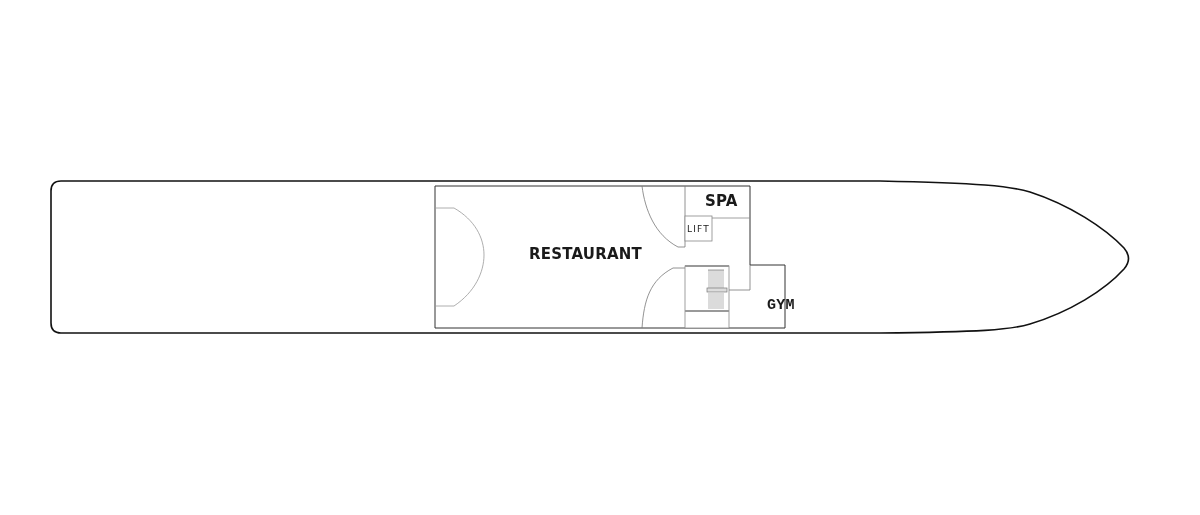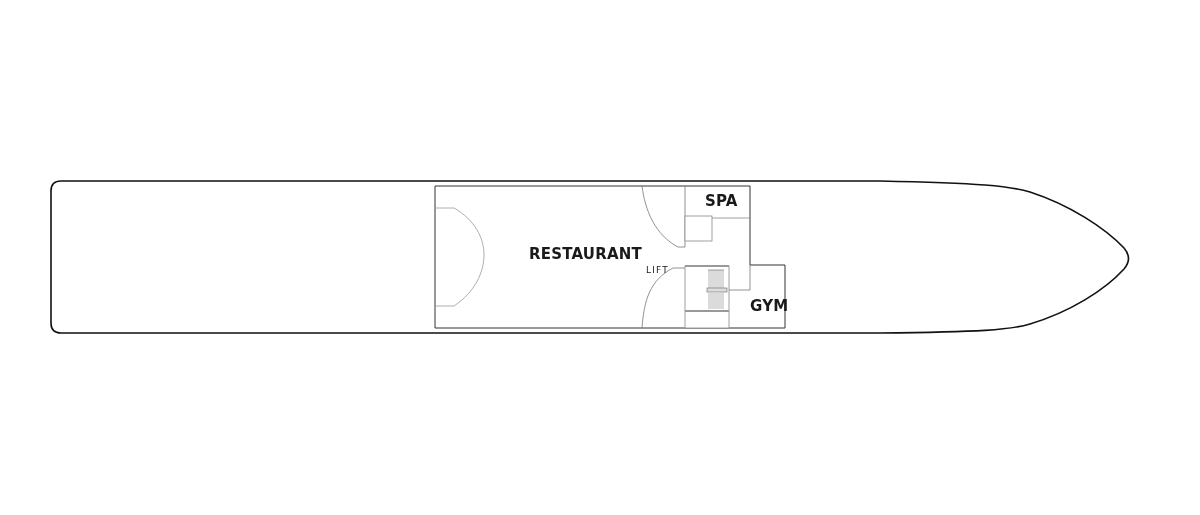--- a/index.html
+++ b/index.html
@@ -50,14 +50,14 @@
       <line x1="719" y1="293" x2="719" y2="309"></line>
     <line x1="721" y1="293" x2="721" y2="309"></line>
       <line x1="723" y1="293" x2="723" y2="309"></line>
     <line x1="708" y1="270" x2="724" y2="270" stroke="#666"></line>
   </g>
   <rect x="707" y="288" width="20" height="4" fill="#ddd" stroke="#777" stroke-width="0.7"></rect>
 </svg>
 
 <span class="lbl lbl-lg" style="left:529px; top:245px;">RESTAURANT</span>
 <span class="lbl lbl-lg" style="left:705px; top:192px;">SPA</span>
-<span class="lbl lbl-sm" style="left:646px; top:224px;margin-top:41px;">LIFT</span>
-<span class="lbl lbl-lg" style="left:750px; top:297px;">GYM</span>
+<span class="lbl lbl-sm" style="left:687px; top:224px;">LIFT</span>
+<span class="lbl lbl-lg" style="left:767px; top:297px;font-family:Liberation Mono, monospace;">GYM</span>
 
 </body></html>

